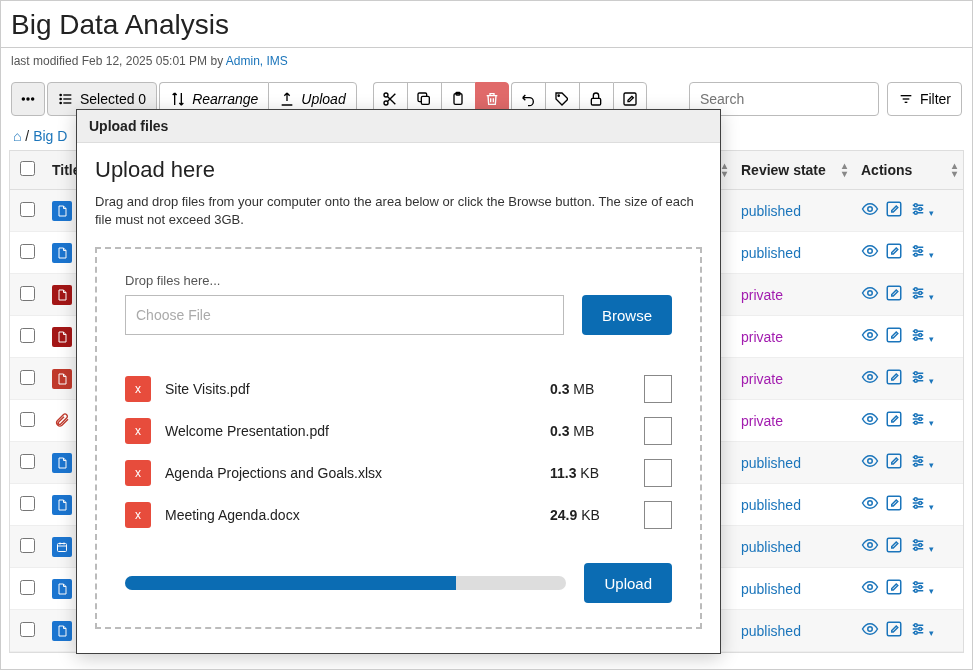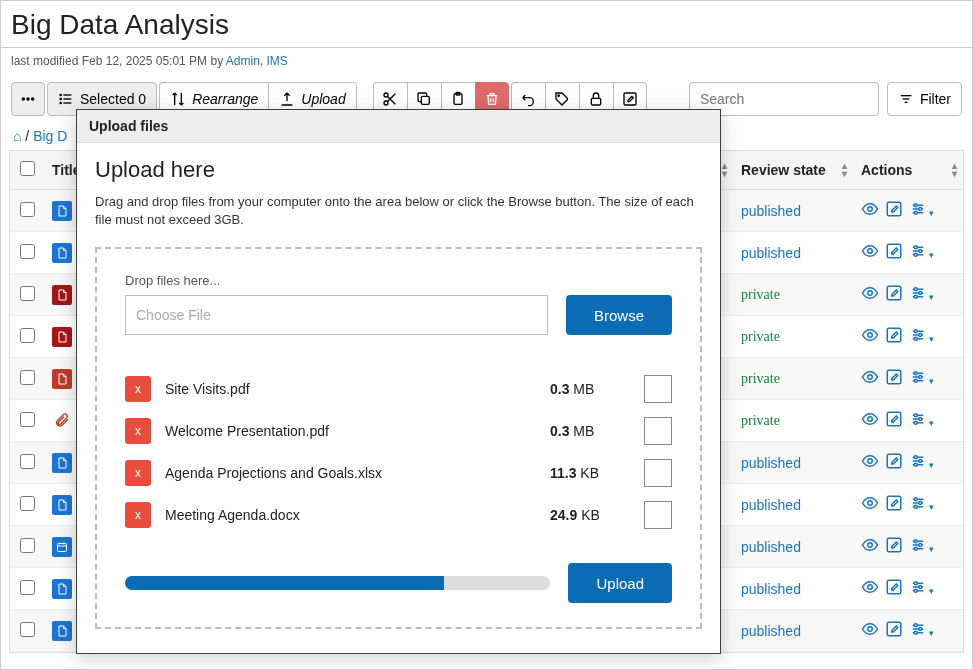--- a/index.html
+++ b/index.html
@@ -37,35 +37,35 @@
   .doc-icon { width: 20px; height: 20px; display: inline-flex; align-items: center; justify-content: center; border-radius: 2px; color: #fff; font-size: 11px; }
   .doc-blue { background: #1b75d0; }
   .doc-red { background: #a31616; }
   .doc-darkred { background: #c0392b; }
   .doc-clip { color: #c0392b; background: transparent; }
   .doc-cal { background: #1b75d0; }
   .title-cell { width: auto; }
   .review-cell { width: 120px; }
   .actions-cell { width: 110px; white-space: nowrap; }
   .state-published { color: #1b75bb; }
-  .state-private { color: #15803d; font-family: Liberation Serif, serif; }
+  .state-private { color: #a21caf; }
   .action-icon { color: #1b75bb; margin-right: 6px; cursor: pointer; display:inline-block; }
   .caret::after { content: "▾"; font-size: 9px; margin-left: 2px; color: #1b75bb; position: relative; top: -2px; }
   
   
   .dialog { position: absolute; left: 75px; top: 108px; width: 645px; background: #fff; border: 1px solid #404040; box-shadow: 0 4px 18px rgba(0,0,0,0.2); z-index: 10; }
   .dialog-header { background: #eee; padding: 8px 12px; font-size: 14px; font-weight: 600; border-bottom: 1px solid #ddd; }
   .dialog-body { padding: 14px 18px 24px; }
   .dialog-body h2 { font-size: 22px; font-weight: 400; margin-bottom: 10px; }
   .dialog-body p { font-size: 13px; color: #333; margin-bottom: 18px; line-height: 1.4; }
   .dropzone { border: 2px dashed #bbb; padding: 24px 28px; }
   .drop-label { font-size: 13px; color: #555; margin-bottom: 7px; }
   .file-row1 { display: flex; align-items: center; gap: 18px; margin-bottom: 40px; }
   .file-input-box { flex: 1; height: 40px; border: 1px solid #bbb; display: flex; align-items: center; padding: 0 10px; color: #aaa; font-size: 14px; }
-  .btn-primary { background: #0b6cb3; color: #fff; border: none; border-radius: 4px; height: 40px; padding: 0 28px; font-size: 15px; cursor: pointer; }
+  .btn-primary { background: #0b6cb3; color: #fff; border: none; border-radius: 4px; height: 40px; padding: 0 20px; font-size: 15px; cursor: pointer; }
   .file-list { margin-top: 8px; }
   .file-item { display: flex; align-items: center; gap: 14px; margin-bottom: 14px; }
   .remove-btn { width: 26px; height: 26px; background: #e74c3c; color: #fff; border: none; border-radius: 3px; cursor: pointer; font-size: 12px; }
   .file-name { flex: 1; font-size: 14px; }
   .file-size { width: 80px; font-size: 14px; }
   .file-size b { font-weight: 700; }
   .file-status { width: 28px; height: 28px; border: 1px solid #888; }
   .progress-row { display: flex; align-items: center; gap: 18px; margin-top: 34px; }
   .progress-bar { flex: 1; height: 14px; background: #ddd; border-radius: 8px; overflow: hidden; }
   .progress-fill { height: 100%; background: #0b6cb3; }

